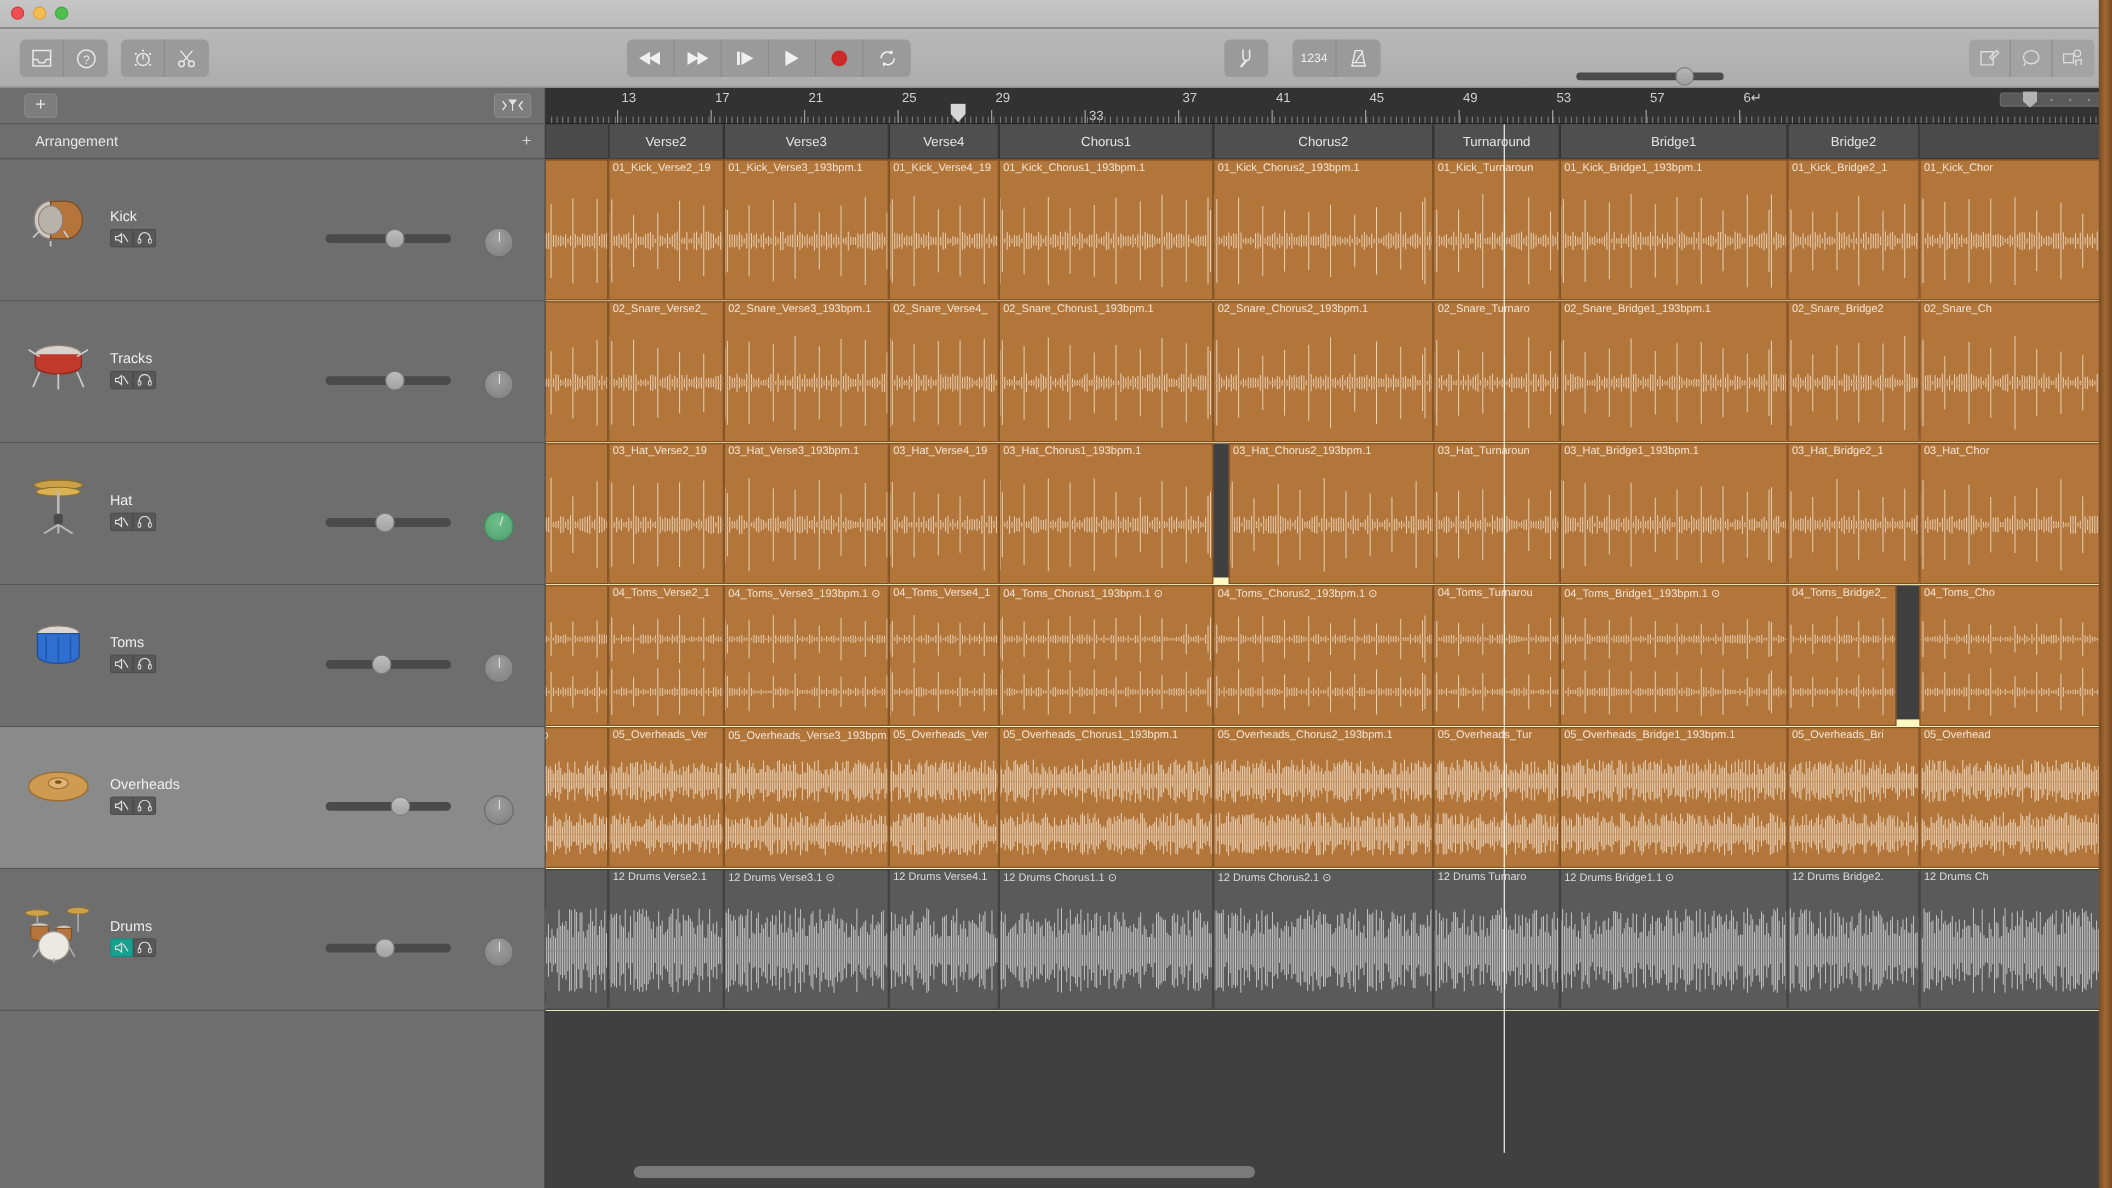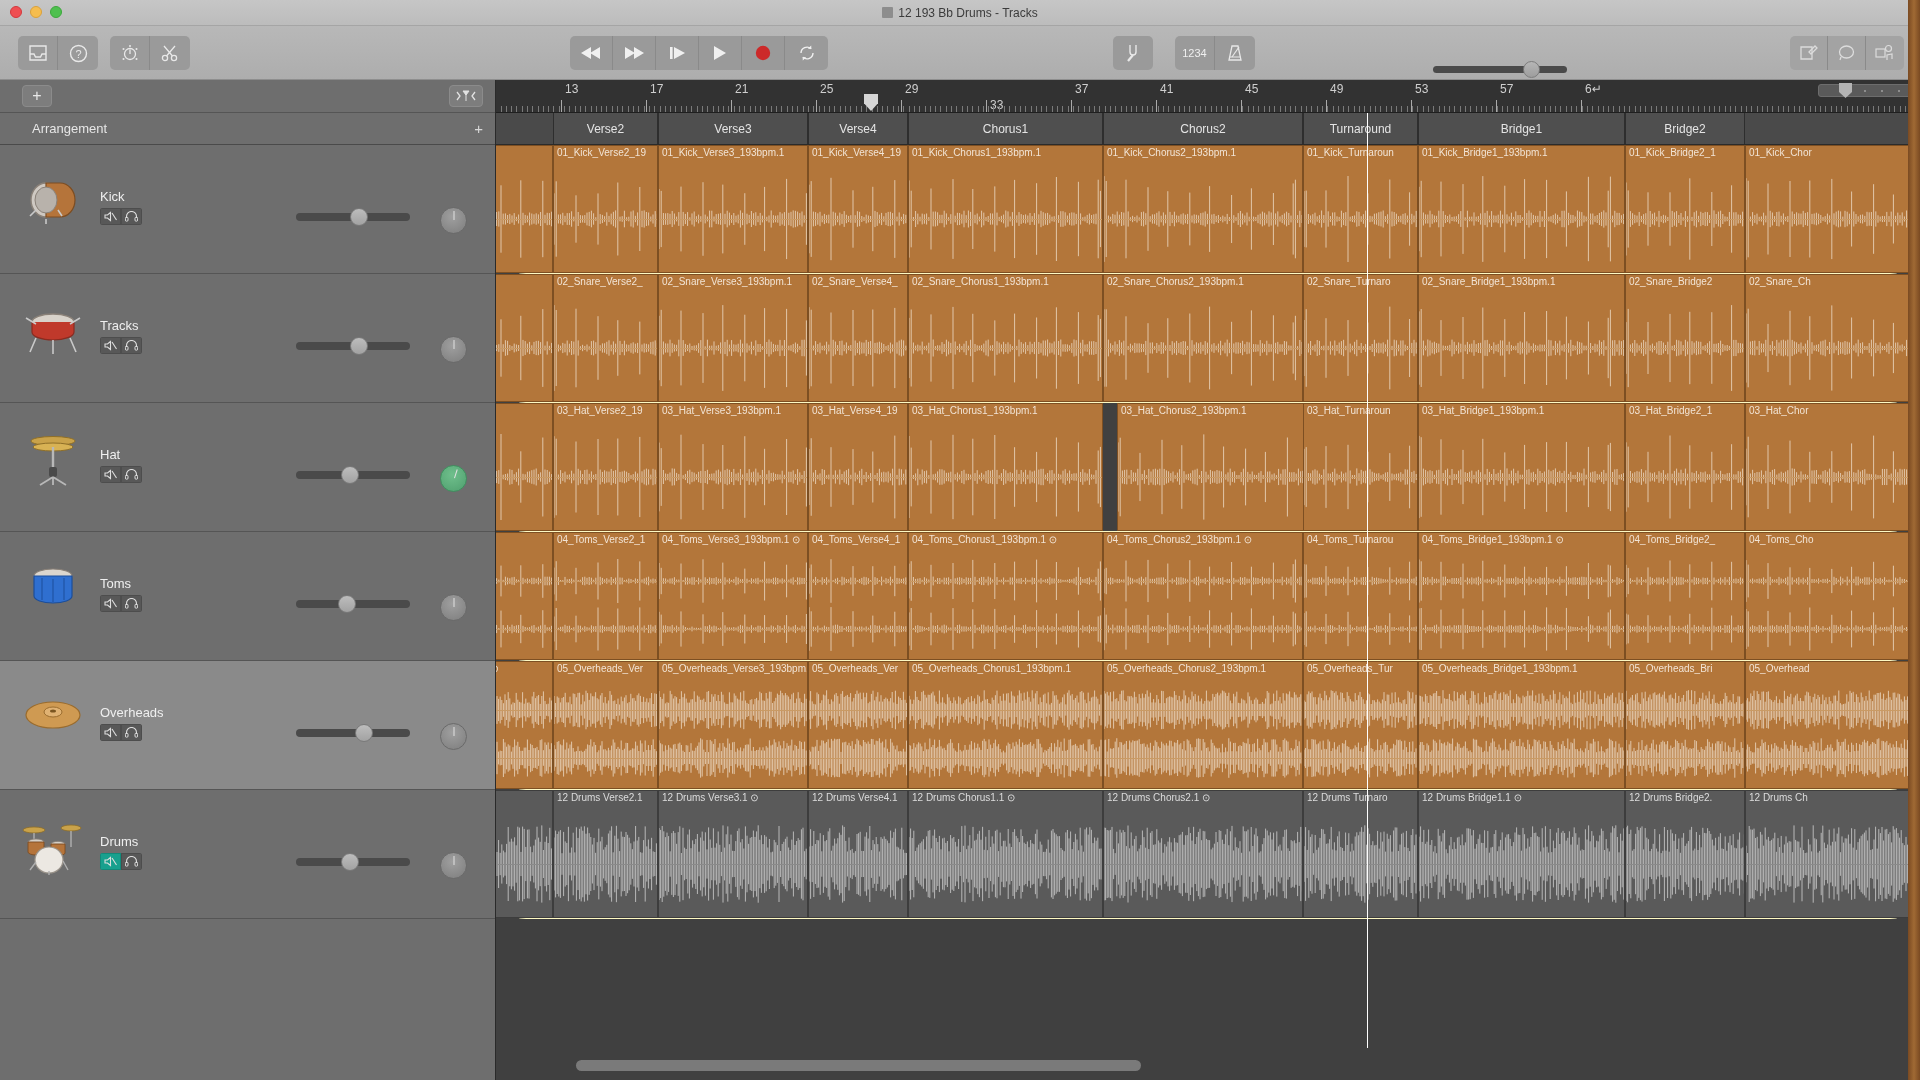--- a/index.html
+++ b/index.html
@@ -133,21 +133,21 @@
   
   #arrrow{ position:absolute; left:0; top:33px; width:1424px; height:32px;
     background:#4a4a4a; border-bottom:1px solid #2b2b2b; }
   .arrmk{ position:absolute; top:0; height:31px; background:#4f4f4f;
     border-left:1px solid #2e2e2e; border-right:1px solid #2e2e2e;
     display:flex; align-items:center; justify-content:center;
     font-size:12px; color:#e4e4e4; }
 
   
   .lane{ position:absolute; left:0; width:1424px; height:129px;
-    border-bottom:1px solid #fef9c3;border-radius:30px; }
+    border-bottom:7px solid #fef9c3; }
   .lane.sel{ background:#4a4a4a; }
   .region{ position:absolute; top:0; height:128px; background:#b3763a;
     border:1px solid #7d4f22; overflow:hidden; }
   .region.gray{ background:#5a5a5a; border-color:#3d3d3d; }
   .rname{ position:absolute; left:3px; top:1px; font-size:10px; color:#f2e4d5;
     white-space:nowrap; }
   .region.gray .rname{ color:#dcdcdc; }
   .wavebox{ position:absolute; left:0; right:0; overflow:hidden; }
   .midline{ position:absolute; left:0; right:0; height:1px; background:#c99a64; }
   .region.gray .midline{ background:#8a8a8a; }
@@ -161,24 +161,20 @@
     background:linear-gradient(90deg,#7a4a22,#a06a34,#7a4a22); }
 </style>
 </head>
 <body>
 
 <div id="titlebar">
   <div id="traffic">
     <div class="tl r"></div>
     <div class="tl y"></div>
     <div class="tl g"></div>
-  </div>
-  <div id="title-wrap">
-    <span id="title-doc-icon"></span>
-    <span>12 193 Bb Drums - Tracks</span>
   </div>
 </div>
 
 <div id="toolbar">
 
   <div class="tbgroup" id="grp-left">
     <div class="tbtn">
       <svg width="20" height="18" viewBox="0 0 20 18">
           <path d="M2 2h16v14H2z" fill="none" stroke="#e8e8e8" stroke-width="1.4"></path>
           <path d="M2 10h4l1.5 3h5L14 10h4" fill="none" stroke="#e8e8e8" stroke-width="1.4"></path>
@@ -1083,21 +1079,21 @@
           </div>
           <div class="region" style="left: 922px; width: 207px;">
             <div class="rname">04_Toms_Bridge1_193bpm.1 ⊙</div>
             <div class="wavebox" style="top: 26px; height: 44px;"><div class="midline" style="top:22px"></div><svg width="207" height="44" viewBox="0 0 207 44" preserveAspectRatio="none">
                 <path d="M0.0 0.5V43.5M2.2 2.3V41.7M4.4 18.0V26.0M6.6 18.9V25.1M8.8 18.1V25.9M11.0 20.3V23.7M13.2 17.9V26.1M15.4 19.8V24.2M17.6 19.6V24.4M19.8 20.3V23.7M22.0 2.8V41.2M24.2 17.7V26.3M26.4 17.6V26.4M28.6 20.0V24.0M30.8 20.4V23.6M33.0 19.0V25.0M35.2 19.1V24.9M37.4 19.0V25.0M39.6 19.4V24.6M41.8 18.0V26.0M44.0 4.6V39.4M46.2 20.9V23.1M48.4 18.5V25.5M50.6 19.6V24.4M52.8 18.4V25.6M55.0 19.4V24.6M57.2 18.6V25.4M59.4 17.7V26.3M61.6 19.2V24.8M63.8 1.7V42.3M66.0 20.6V23.4M68.2 19.8V24.2M70.4 20.6V23.4M72.6 18.8V25.2M74.8 19.8V24.2M77.0 20.8V23.2M79.2 17.8V26.2M81.4 17.8V26.2M83.6 20.8V23.2M85.8 5.5V38.5M88.0 19.3V24.7M90.2 19.1V24.9M92.4 19.2V24.8M94.6 19.4V24.6M96.8 17.8V26.2M99.0 18.8V25.2M101.2 20.0V24.0M103.4 19.0V25.0M105.6 7.7V36.3M107.8 19.8V24.2M110.0 17.7V26.3M112.2 18.9V25.1M114.4 20.8V23.2M116.6 19.3V24.7M118.8 19.9V24.1M121.0 18.0V26.0M123.2 19.1V24.9M125.4 18.6V25.4M127.6 7.9V36.1M129.8 18.9V25.1M132.0 20.3V23.7M134.2 19.6V24.4M136.4 20.9V23.1M138.6 20.3V23.7M140.8 17.7V26.3M143.0 20.1V23.9M145.2 20.4V23.6M147.4 7.2V36.8M149.6 18.5V25.5M151.8 19.2V24.8M154.0 18.5V25.5M156.2 18.2V25.8M158.4 18.9V25.1M160.6 18.4V25.6M162.8 17.7V26.3M165.0 17.9V26.1M167.2 18.3V25.7M169.4 4.0V40.0M171.6 18.2V25.8M173.8 20.2V23.8M176.0 20.8V23.2M178.2 18.5V25.5M180.4 19.2V24.8M182.6 18.0V26.0M184.8 20.7V23.3M187.0 20.8V23.2M189.2 5.7V38.3M191.4 6.5V37.5M193.6 20.1V23.9M195.8 20.8V23.2M198.0 18.1V25.9M200.2 19.1V24.9M202.4 20.1V23.9M204.6 21.0V23.0M206.8 19.9V24.1" stroke="#f2e2cf" stroke-width="0.8" opacity="0.95" fill="none"></path>
               </svg></div>
             <div class="wavebox" style="top: 74px; height: 44px;"><div class="midline" style="top:22px"></div><svg width="207" height="44" viewBox="0 0 207 44" preserveAspectRatio="none">
                 <path d="M0.0 1.4V42.6M2.2 1.0V43.0M4.4 20.9V23.1M6.6 17.8V26.2M8.8 20.1V23.9M11.0 20.2V23.8M13.2 20.0V24.0M15.4 18.4V25.6M17.6 17.6V26.4M19.8 19.8V24.2M22.0 2.6V41.4M24.2 18.6V25.4M26.4 19.3V24.7M28.6 18.9V25.1M30.8 18.3V25.7M33.0 20.3V23.7M35.2 18.2V25.8M37.4 18.6V25.4M39.6 18.1V25.9M41.8 18.3V25.7M44.0 1.7V42.3M46.2 18.2V25.8M48.4 17.9V26.1M50.6 19.1V24.9M52.8 19.0V25.0M55.0 18.9V25.1M57.2 19.7V24.3M59.4 19.1V24.9M61.6 19.9V24.1M63.8 3.2V40.8M66.0 20.7V23.3M68.2 19.5V24.5M70.4 18.1V25.9M72.6 18.6V25.4M74.8 19.6V24.4M77.0 20.0V24.0M79.2 18.4V25.6M81.4 18.9V25.1M83.6 19.3V24.7M85.8 3.4V40.6M88.0 19.4V24.6M90.2 18.2V25.8M92.4 18.2V25.8M94.6 19.6V24.4M96.8 18.6V25.4M99.0 18.7V25.3M101.2 18.0V26.0M103.4 19.1V24.9M105.6 3.5V40.5M107.8 20.3V23.7M110.0 18.3V25.7M112.2 20.6V23.4M114.4 17.9V26.1M116.6 18.2V25.8M118.8 19.1V24.9M121.0 19.9V24.1M123.2 20.8V23.2M125.4 19.8V24.2M127.6 0.4V43.6M129.8 17.6V26.4M132.0 17.8V26.2M134.2 20.6V23.4M136.4 17.8V26.2M138.6 18.6V25.4M140.8 20.0V24.0M143.0 19.8V24.2M145.2 20.8V23.2M147.4 0.9V43.1M149.6 18.8V25.2M151.8 19.4V24.6M154.0 19.9V24.1M156.2 20.1V23.9M158.4 20.0V24.0M160.6 21.1V22.9M162.8 19.0V25.0M165.0 21.0V23.0M167.2 19.9V24.1M169.4 9.2V34.8M171.6 17.6V26.4M173.8 18.4V25.6M176.0 20.8V23.2M178.2 18.8V25.2M180.4 18.7V25.3M182.6 20.8V23.2M184.8 19.6V24.4M187.0 19.3V24.7M189.2 5.4V38.6M191.4 2.6V41.4M193.6 18.8V25.2M195.8 18.9V25.1M198.0 17.7V26.3M200.2 19.1V24.9M202.4 21.0V23.0M204.6 19.1V24.9M206.8 18.8V25.2" stroke="#f2e2cf" stroke-width="0.8" opacity="0.95" fill="none"></path>
               </svg></div>
           </div>
-          <div class="region" style="left: 1129px; width: 120px;">
+          <div class="region" style="left: 1129px; width: 99px;">
             <div class="rname">04_Toms_Bridge2_</div>
             <div class="wavebox" style="top: 26px; height: 44px;"><div class="midline" style="top:22px"></div><svg width="120" height="44" viewBox="0 0 120 44" preserveAspectRatio="none">
                 <path d="M0.0 5.8V38.2M2.2 8.9V35.1M4.4 19.2V24.8M6.6 20.9V23.1M8.8 21.1V22.9M11.0 18.4V25.6M13.2 20.4V23.6M15.4 18.0V26.0M17.6 20.8V23.2M19.8 20.3V23.7M22.0 8.4V35.6M24.2 17.8V26.2M26.4 18.9V25.1M28.6 20.3V23.7M30.8 18.5V25.5M33.0 18.4V25.6M35.2 19.3V24.7M37.4 17.9V26.1M39.6 20.9V23.1M41.8 19.6V24.4M44.0 1.5V42.5M46.2 17.8V26.2M48.4 19.7V24.3M50.6 17.7V26.3M52.8 18.3V25.7M55.0 18.1V25.9M57.2 18.6V25.4M59.4 20.8V23.2M61.6 20.4V23.6M63.8 5.3V38.7M66.0 20.4V23.6M68.2 18.2V25.8M70.4 18.8V25.2M72.6 19.1V24.9M74.8 20.5V23.5M77.0 18.6V25.4M79.2 19.0V25.0M81.4 18.7V25.3M83.6 20.9V23.1M85.8 2.7V41.3M88.0 18.6V25.4M90.2 20.8V23.2M92.4 19.9V24.1M94.6 18.5V25.5M96.8 20.3V23.7M99.0 18.1V25.9M101.2 20.6V23.4M103.4 18.0V26.0M105.6 2.8V41.2M107.8 19.9V24.1M110.0 19.4V24.6M112.2 20.0V24.0M114.4 18.4V25.6M116.6 19.5V24.5M118.8 20.8V23.2" stroke="#f2e2cf" stroke-width="0.8" opacity="0.95" fill="none"></path>
               </svg></div>
             <div class="wavebox" style="top: 74px; height: 44px;"><div class="midline" style="top:22px"></div><svg width="120" height="44" viewBox="0 0 120 44" preserveAspectRatio="none">
                 <path d="M0.0 6.6V37.4M2.2 7.6V36.4M4.4 18.5V25.5M6.6 19.8V24.2M8.8 19.6V24.4M11.0 18.3V25.7M13.2 19.0V25.0M15.4 20.2V23.8M17.6 18.8V25.2M19.8 19.8V24.2M22.0 8.2V35.8M24.2 18.7V25.3M26.4 20.5V23.5M28.6 19.2V24.8M30.8 19.9V24.1M33.0 19.8V24.2M35.2 18.4V25.6M37.4 21.0V23.0M39.6 19.7V24.3M41.8 19.9V24.1M44.0 8.5V35.5M46.2 18.7V25.3M48.4 19.0V25.0M50.6 20.7V23.3M52.8 18.9V25.1M55.0 21.0V23.0M57.2 19.8V24.2M59.4 18.7V25.3M61.6 17.7V26.3M63.8 6.8V37.2M66.0 20.4V23.6M68.2 17.9V26.1M70.4 19.8V24.2M72.6 18.9V25.1M74.8 20.3V23.7M77.0 17.8V26.2M79.2 19.7V24.3M81.4 19.9V24.1M83.6 19.5V24.5M85.8 0.7V43.3M88.0 18.6V25.4M90.2 19.9V24.1M92.4 18.9V25.1M94.6 18.7V25.3M96.8 21.1V22.9M99.0 18.0V26.0M101.2 18.6V25.4M103.4 18.1V25.9M105.6 8.5V35.5M107.8 20.4V23.6M110.0 20.1V23.9M112.2 18.2V25.8M114.4 19.0V25.0M116.6 18.4V25.6M118.8 20.0V24.0" stroke="#f2e2cf" stroke-width="0.8" opacity="0.95" fill="none"></path>
               </svg></div>
           </div>
           <div class="region" style="left: 1249px; width: 175px;">
             <div class="rname">04_Toms_Cho</div>

